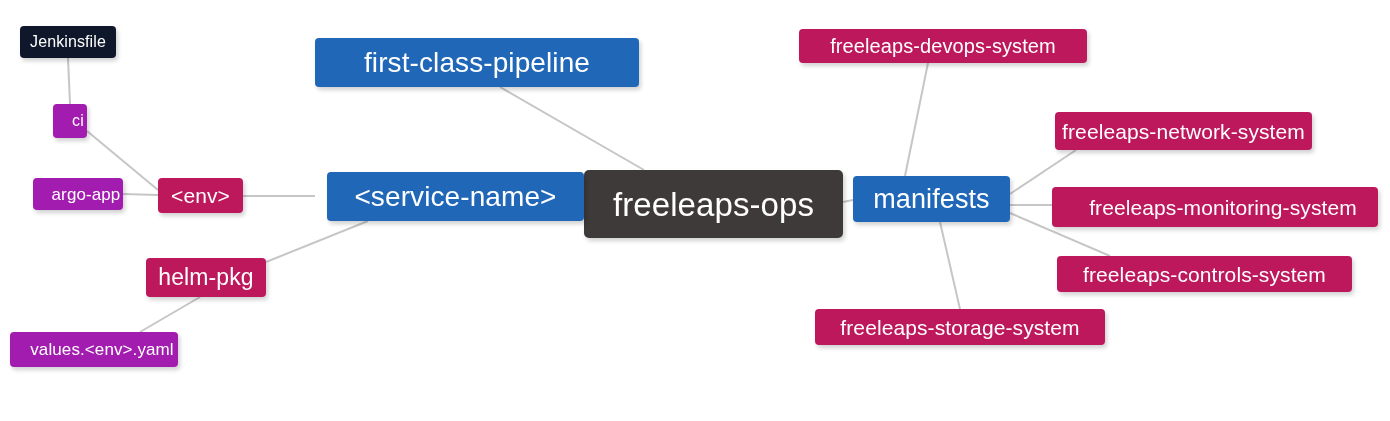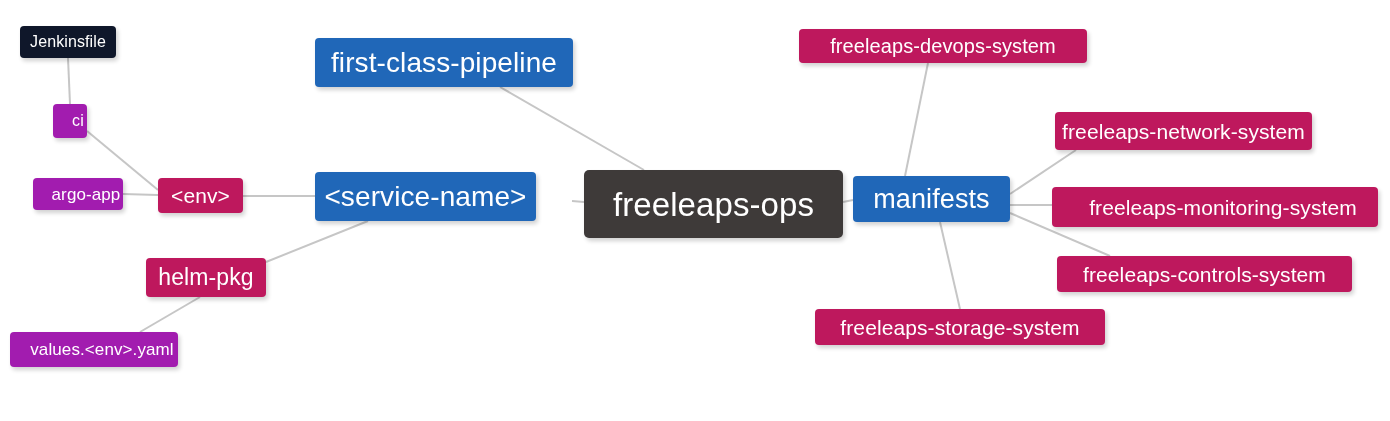--- a/index.html
+++ b/index.html
@@ -57,22 +57,22 @@
       <line x1="500" y1="87" x2="644" y2="170" stroke="#c6c6c6" stroke-width="2"></line>
       <line x1="843" y1="202" x2="853" y2="200" stroke="#c6c6c6" stroke-width="2"></line>
       <line x1="905" y1="176" x2="928" y2="63" stroke="#c6c6c6" stroke-width="2"></line>
       <line x1="1010" y1="194" x2="1076" y2="150" stroke="#c6c6c6" stroke-width="2"></line>
       <line x1="1010" y1="205" x2="1052" y2="205" stroke="#c6c6c6" stroke-width="2"></line>
       <line x1="1010" y1="213" x2="1110" y2="256" stroke="#c6c6c6" stroke-width="2"></line>
       <line x1="940" y1="222" x2="960" y2="309" stroke="#c6c6c6" stroke-width="2"></line>
     </svg>
   <div id="node-layer">
       <div class="node n-root" style="left: 584px; top: 170px; width: 259px; height: 68px; font-size: 33px; text-align: right;">freeleaps-ops</div>
-      <div class="node n-blue" style="left: 315px; top: 38px; width: 258px; height: 49px; font-size: 28px;">first-class-pipeline</div>
-      <div class="node n-blue" style="left: 315px; top: 172px; width: 221px; height: 49px; font-size: 28px;">&lt;service-name&gt;</div>
+      <div class="node n-blue" style="left: 315px; top: 38px; width: 324px; height: 49px; font-size: 28px;">first-class-pipeline</div>
+      <div class="node n-blue" style="left: 327px; top: 172px; width: 257px; height: 49px; font-size: 28px;">&lt;service-name&gt;</div>
       <div class="node n-blue" style="left: 853px; top: 176px; width: 157px; height: 46px; font-size: 27px;">manifests</div>
       <div class="node n-green" style="left: 158px; top: 178px; width: 85px; height: 35px; font-size: 21px;">&lt;env&gt;</div>
       <div class="node n-green" style="left: 146px; top: 258px; width: 120px; height: 39px; font-size: 23px;">helm-pkg</div>
       <div class="node n-green" style="left: 799px; top: 29px; width: 288px; height: 34px; font-size: 20px;">freeleaps-devops-system</div>
       <div class="node n-green" style="left: 1055px; top: 112px; width: 257px; height: 38px; font-size: 21px;">freeleaps-network-system</div>
       <div class="node n-green" style="left: 1052px; top: 187px; width: 326px; height: 40px; font-size: 21px; padding-left: 16px;">freeleaps-monitoring-system</div>
       <div class="node n-green" style="left: 1057px; top: 256px; width: 295px; height: 36px; font-size: 21px;">freeleaps-controls-system</div>
       <div class="node n-green" style="left: 815px; top: 309px; width: 290px; height: 36px; font-size: 21px;">freeleaps-storage-system</div>
       <div class="node n-orange" style="left: 20px; top: 26px; width: 96px; height: 32px; font-size: 16px;">Jenkinsfile</div>
       <div class="node n-red" style="left: 53px; top: 104px; width: 34px; height: 34px; font-size: 16px;">ci</div>

